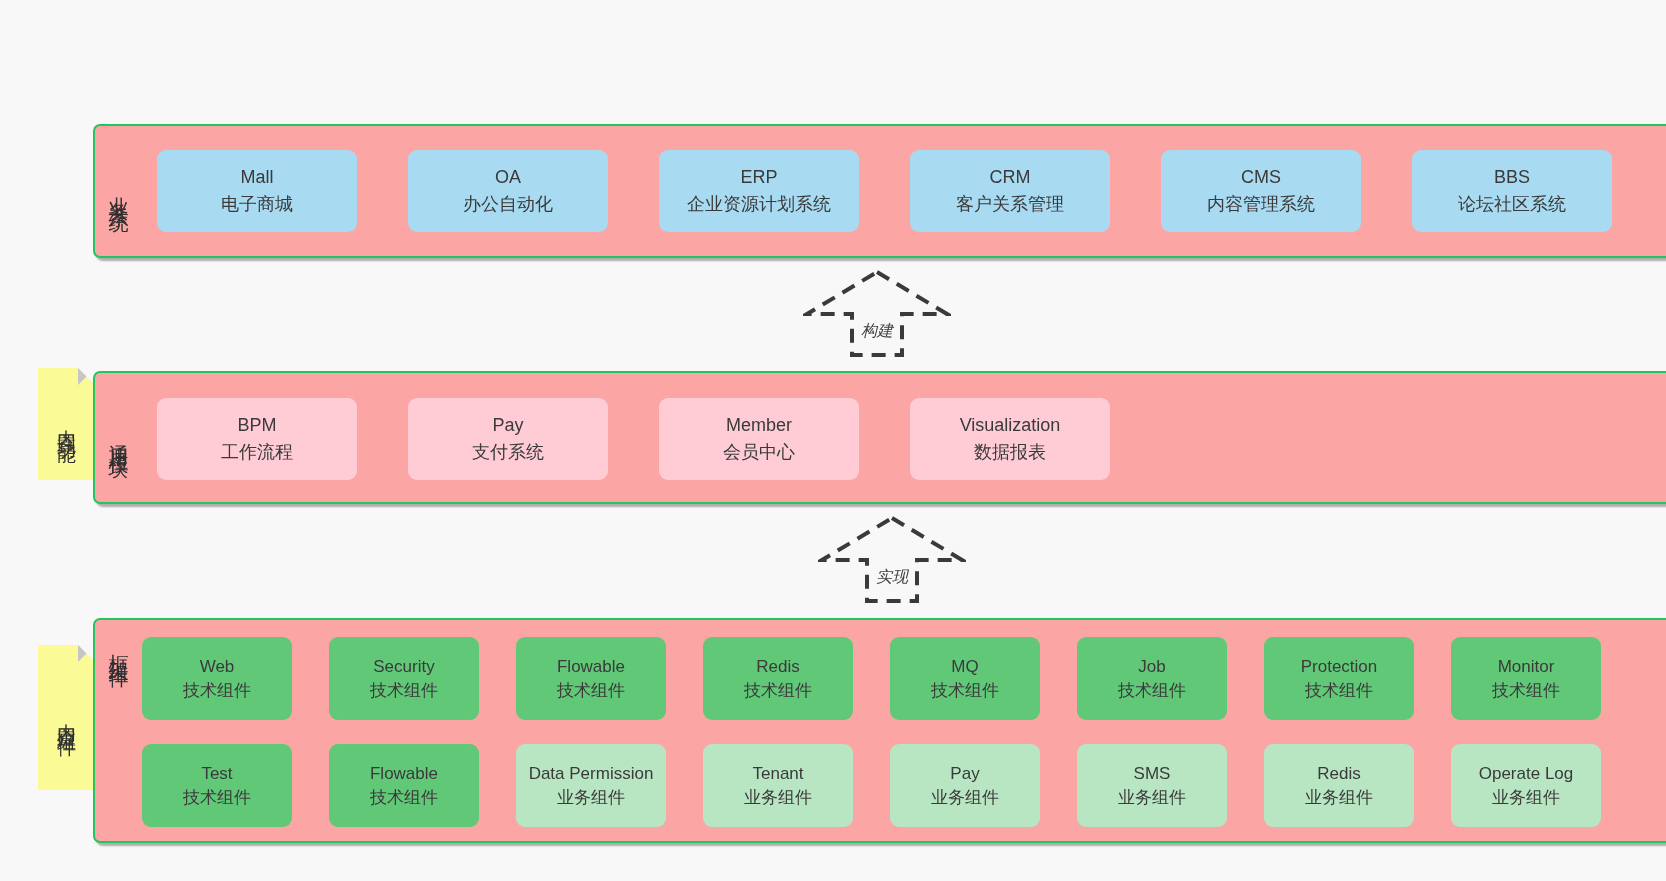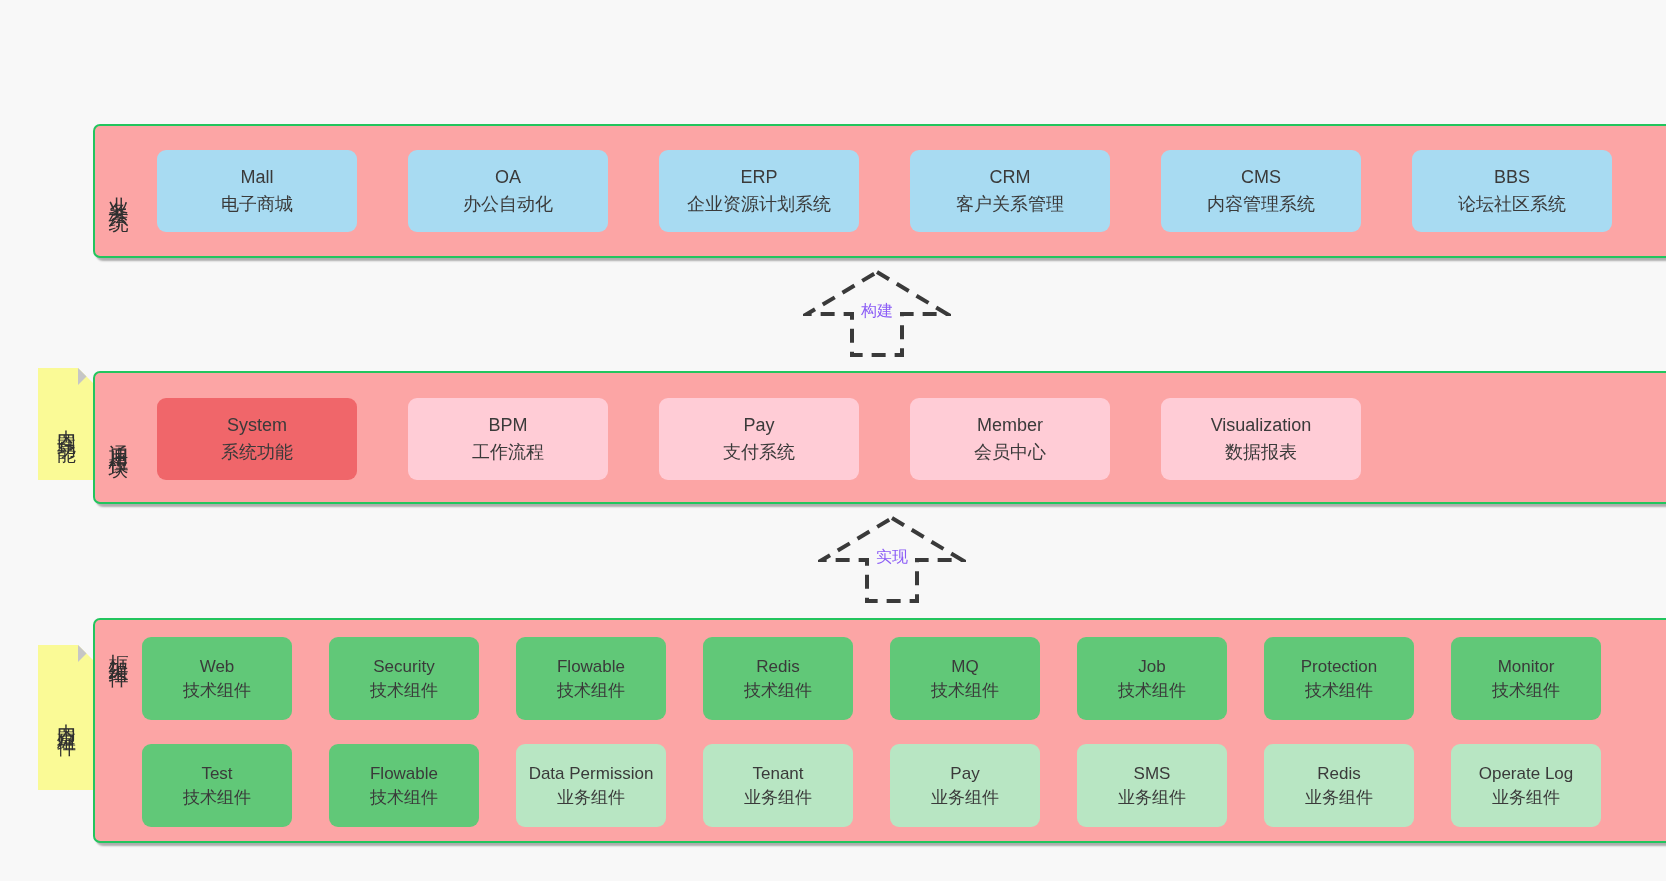--- a/index.html
+++ b/index.html
@@ -87,25 +87,25 @@
   
   .arrow { position:absolute; width:148px; height:90px; z-index:0; }
   #arrow-build     { left:803px; top:268px; }
   #arrow-implement { left:818px; top:514px; }
   .arrow svg { display:block; width:148px; height:90px; }
   .arrow polygon {
     fill:none; stroke:#3a3a3a; stroke-width:4;
     stroke-dasharray:14 9;
   }
   .arrow-label {
-    position:absolute; left:50%; top:32px;
+    position:absolute; left:50%; top:52px;
     transform:translateX(-50%);
     background:#f8f8f8;
-    font-size:16px; color:#8b5cf6;
-    padding:1px 3px; white-space:nowrap;
+    font-size:16px; color:#404040;
+    padding:1px 3px; white-space:nowrap;font-style:italic;
   }
 </style>
 </head>
 <body>
 
 <div class="container" id="container-business">
   <div class="vlabel">业务系统</div>
   <div class="box-row row-wide">
     <div class="box blue">
       <span class="t">Mall</span>
@@ -142,24 +142,20 @@
 </div>
 
 <div class="note" id="note-modules">
   <div class="note-fold"></div>
   <div class="note-text">内置功能</div>
 </div>
 
 <div class="container" id="container-modules">
   <div class="vlabel">通用模块</div>
   <div class="box-row row-wide">
-    <div class="box red">
-      <span class="t">System</span>
-      <span class="s">系统功能</span>
-    </div>
     <div class="box pink">
       <span class="t">BPM</span>
       <span class="s">工作流程</span>
     </div>
     <div class="box pink">
       <span class="t">Pay</span>
       <span class="s">支付系统</span>
     </div>
     <div class="box pink">
       <span class="t">Member</span>

